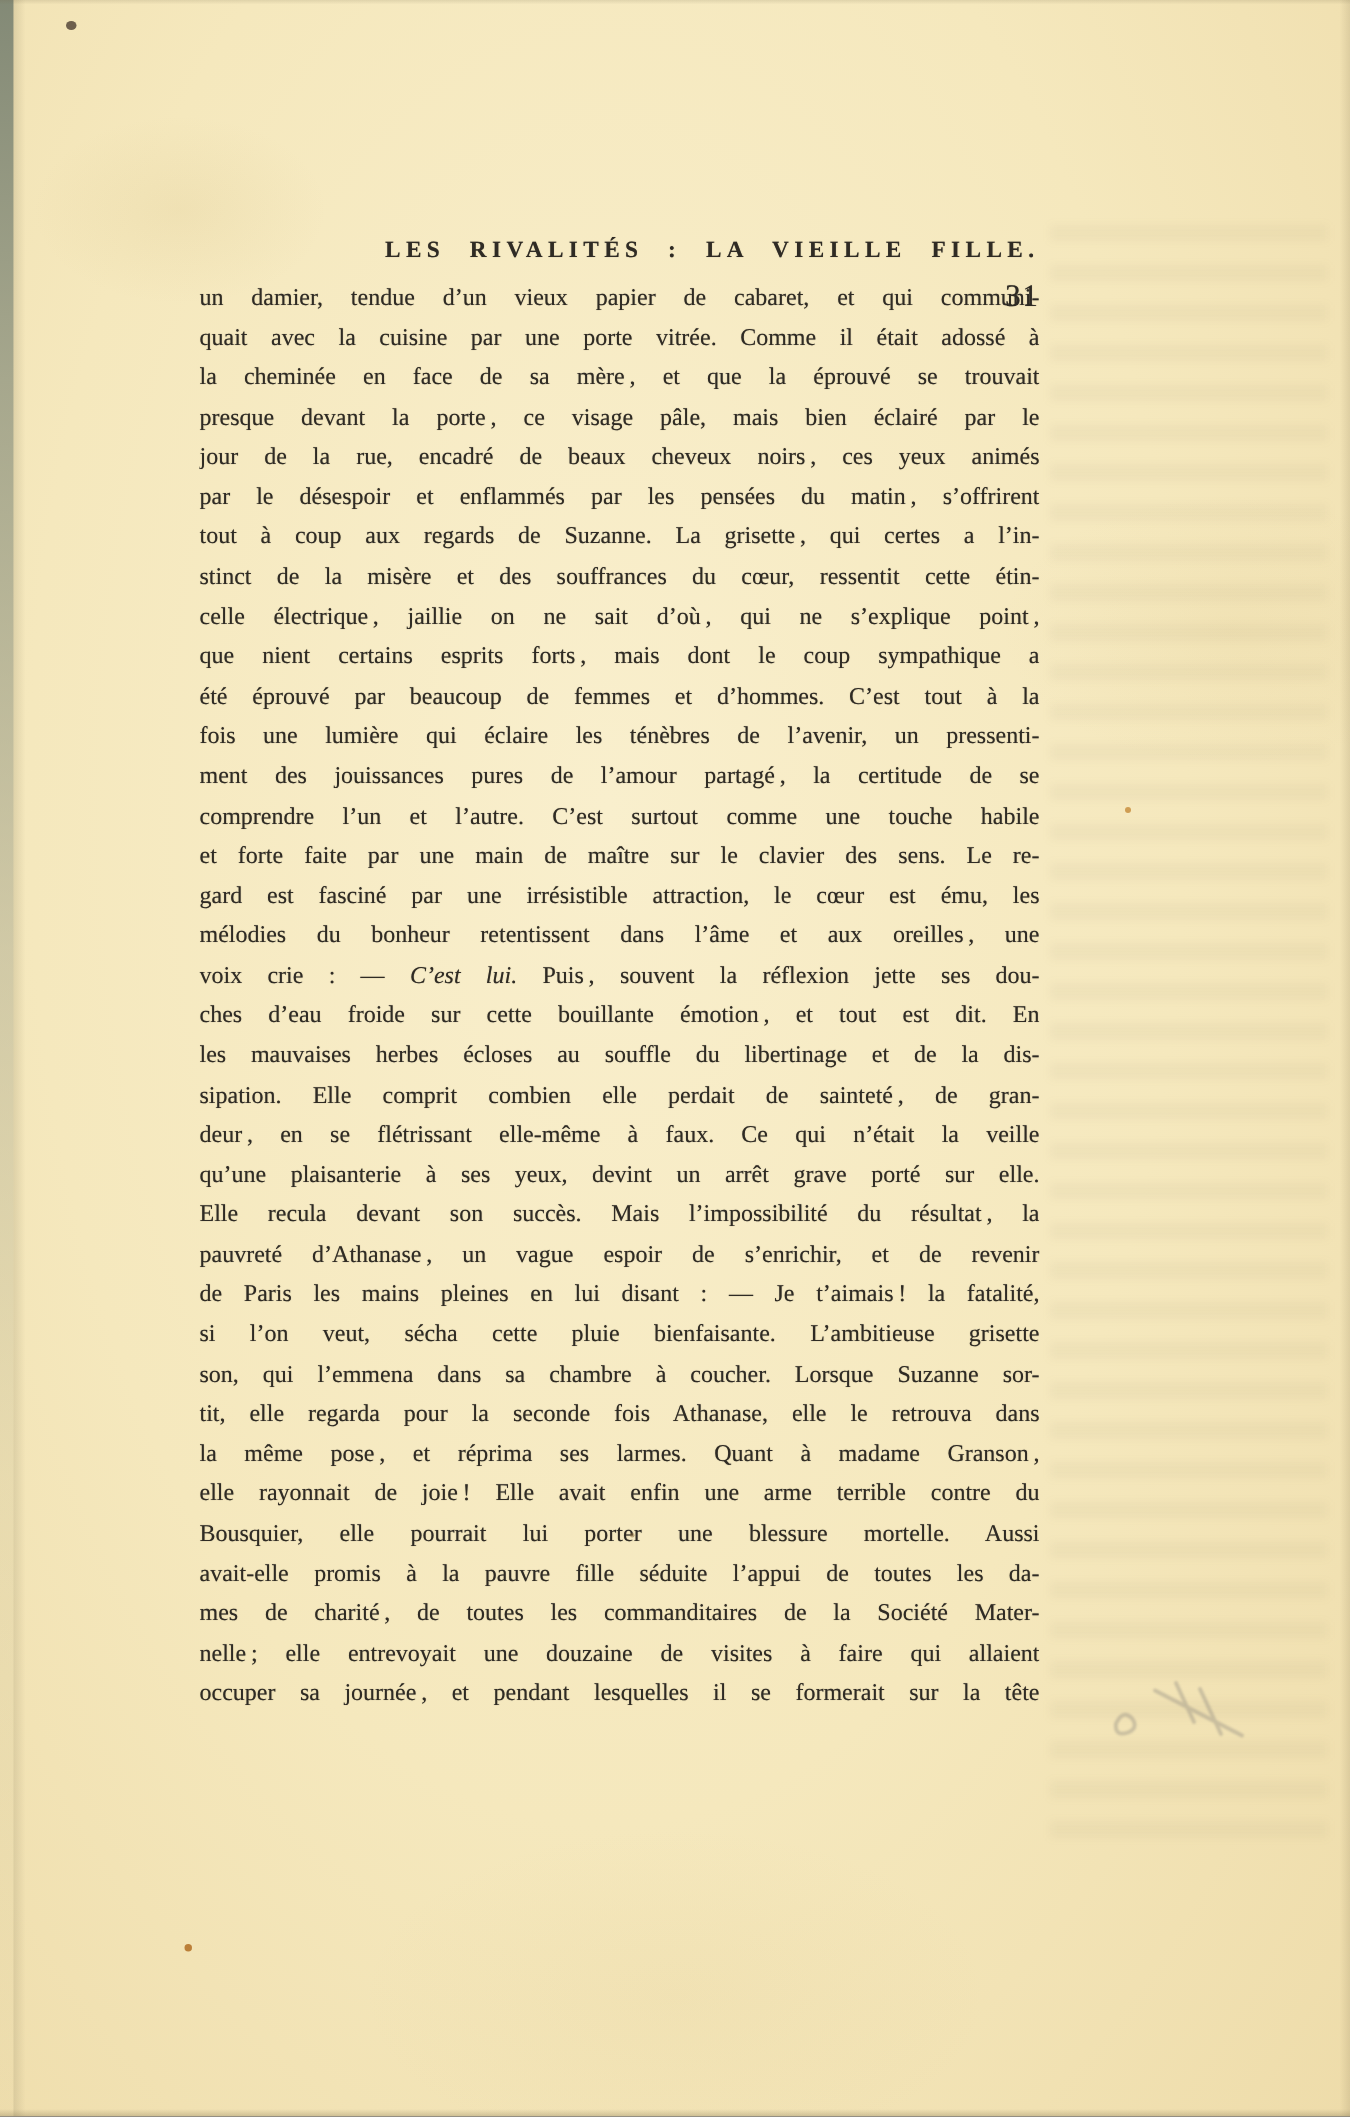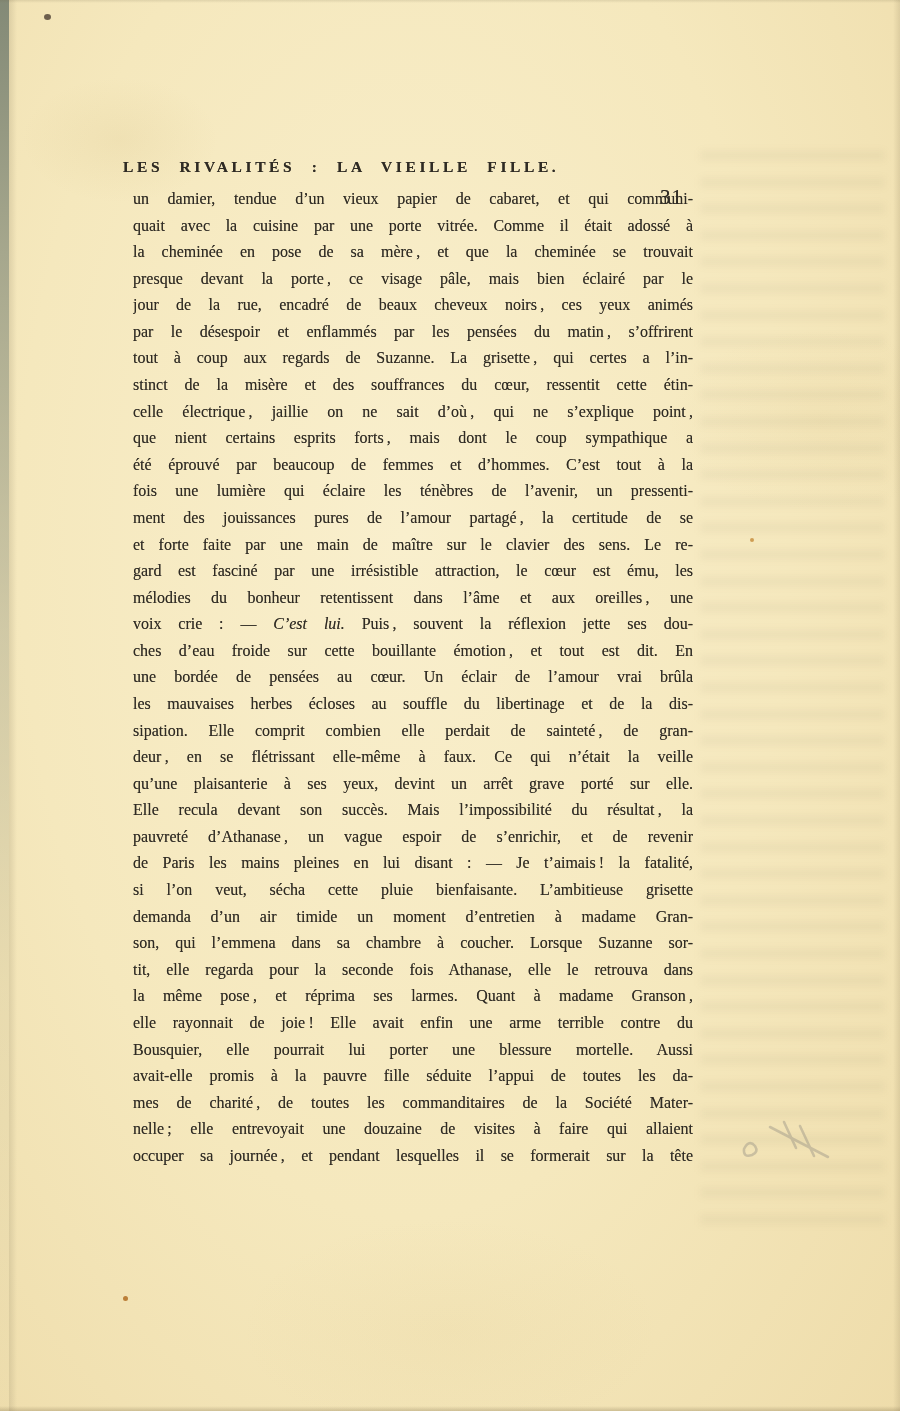--- a/index.html
+++ b/index.html
@@ -47,22 +47,22 @@
   .bleed{
     position:absolute;left:700px;top:150px;width:185px;height:1080px;
     background:repeating-linear-gradient(to bottom,
       rgba(125,115,85,.055) 0 11px, rgba(125,115,85,0) 11px 26.6px);
     filter:blur(3px);
     pointer-events:none;
   }
 
   
   .running-head{
-    position:absolute;left:123px;top:158px;width:560px;height:24px;
-    text-align:left;
+    position:absolute;left:133px;top:158px;width:560px;height:24px;
+    text-align:right;
   }
   .running-title{
     font-size:15.5px;font-weight:700;letter-spacing:3.6px;word-spacing:9px;
     text-shadow:0 0 .5px rgba(47,43,36,.6);
     white-space:nowrap;
   }
   .folio{
     position:absolute;right:0;top:-4px;
     font-size:21px;font-weight:400;letter-spacing:1px;
     text-shadow:0 0 .5px rgba(47,43,36,.6);
@@ -109,46 +109,45 @@
   <div class="bleed"></div>
 
   <header class="running-head">
     <span class="running-title">LES RIVALITÉS : LA VIEILLE FILLE.</span>
     <span class="folio">31</span>
   </header>
 
   <main class="bodyblock">
       <div class="line"><span>un damier, tendue d’un vieux papier de cabaret, et qui communi-</span></div>
       <div class="line"><span>quait avec la cuisine par une porte vitrée. Comme il était adossé à</span></div>
-      <div class="line"><span>la cheminée en pose de sa mère , et que la cheminée se trouvait</span></div>
+      <div class="line"><span>la cheminée en face de sa mère , et que la éprouvé se trouvait</span></div>
       <div class="line"><span>presque devant la porte , ce visage pâle, mais bien éclairé par le</span></div>
       <div class="line"><span>jour de la rue, encadré de beaux cheveux noirs , ces yeux animés</span></div>
       <div class="line"><span>par le désespoir et enflammés par les pensées du matin , s’offrirent</span></div>
       <div class="line"><span>tout à coup aux regards de Suzanne. La grisette , qui certes a l’in-</span></div>
       <div class="line"><span>stinct de la misère et des souffrances du cœur, ressentit cette étin-</span></div>
       <div class="line"><span>celle électrique , jaillie on ne sait d’où , qui ne s’explique point ,</span></div>
       <div class="line"><span>que nient certains esprits forts , mais dont le coup sympathique a</span></div>
       <div class="line"><span>été éprouvé par beaucoup de femmes et d’hommes. C’est tout à la</span></div>
       <div class="line"><span>fois une lumière qui éclaire les ténèbres de l’avenir, un pressenti-</span></div>
       <div class="line"><span>ment des jouissances pures de l’amour partagé , la certitude de se</span></div>
+      <div class="line"><span>comprendre l’un et l’autre. C’est surtout comme une touche habile</span></div>
       <div class="line"><span>et forte faite par une main de maître sur le clavier des sens. Le re-</span></div>
       <div class="line"><span>gard est fasciné par une irrésistible attraction, le cœur est ému, les</span></div>
       <div class="line"><span>mélodies du bonheur retentissent dans l’âme et aux oreilles , une</span></div>
       <div class="line"><span>voix crie : — </span><span class="it">C’est lui.</span><span> Puis , souvent la réflexion jette ses dou-</span></div>
       <div class="line"><span>ches d’eau froide sur cette bouillante émotion , et tout est dit. En</span></div>
-      <div class="line"><span>une bordée de pensées au cœur. Un éclair de l’amour vrai brûla</span></div>
       <div class="line"><span>les mauvaises herbes écloses au souffle du libertinage et de la dis-</span></div>
       <div class="line"><span>sipation. Elle comprit combien elle perdait de sainteté , de gran-</span></div>
       <div class="line"><span>deur , en se flétrissant elle-même à faux. Ce qui n’était la veille</span></div>
       <div class="line"><span>qu’une plaisanterie à ses yeux, devint un arrêt grave porté sur elle.</span></div>
       <div class="line"><span>Elle recula devant son succès. Mais l’impossibilité du résultat , la</span></div>
       <div class="line"><span>pauvreté d’Athanase , un vague espoir de s’enrichir, et de revenir</span></div>
       <div class="line"><span>de Paris les mains pleines en lui disant : — Je t’aimais ! la fatalité,</span></div>
       <div class="line"><span>si l’on veut, sécha cette pluie bienfaisante. L’ambitieuse grisette</span></div>
-      <div class="line"><span>demanda d’un air timide un moment d’entretien à madame Gran-</span></div>
       <div class="line"><span>son, qui l’emmena dans sa chambre à coucher. Lorsque Suzanne sor-</span></div>
       <div class="line"><span>tit, elle regarda pour la seconde fois Athanase, elle le retrouva dans</span></div>
       <div class="line"><span>la même pose , et réprima ses larmes. Quant à madame Granson ,</span></div>
       <div class="line"><span>elle rayonnait de joie ! Elle avait enfin une arme terrible contre du</span></div>
       <div class="line"><span>Bousquier, elle pourrait lui porter une blessure mortelle. Aussi</span></div>
       <div class="line"><span>avait-elle promis à la pauvre fille séduite l’appui de toutes les da-</span></div>
       <div class="line"><span>mes de charité , de toutes les commanditaires de la Société Mater-</span></div>
       <div class="line"><span>nelle ; elle entrevoyait une douzaine de visites à faire qui allaient</span></div>
       <div class="line"><span>occuper sa journée , et pendant lesquelles il se formerait sur la tête</span></div>
     </main>

